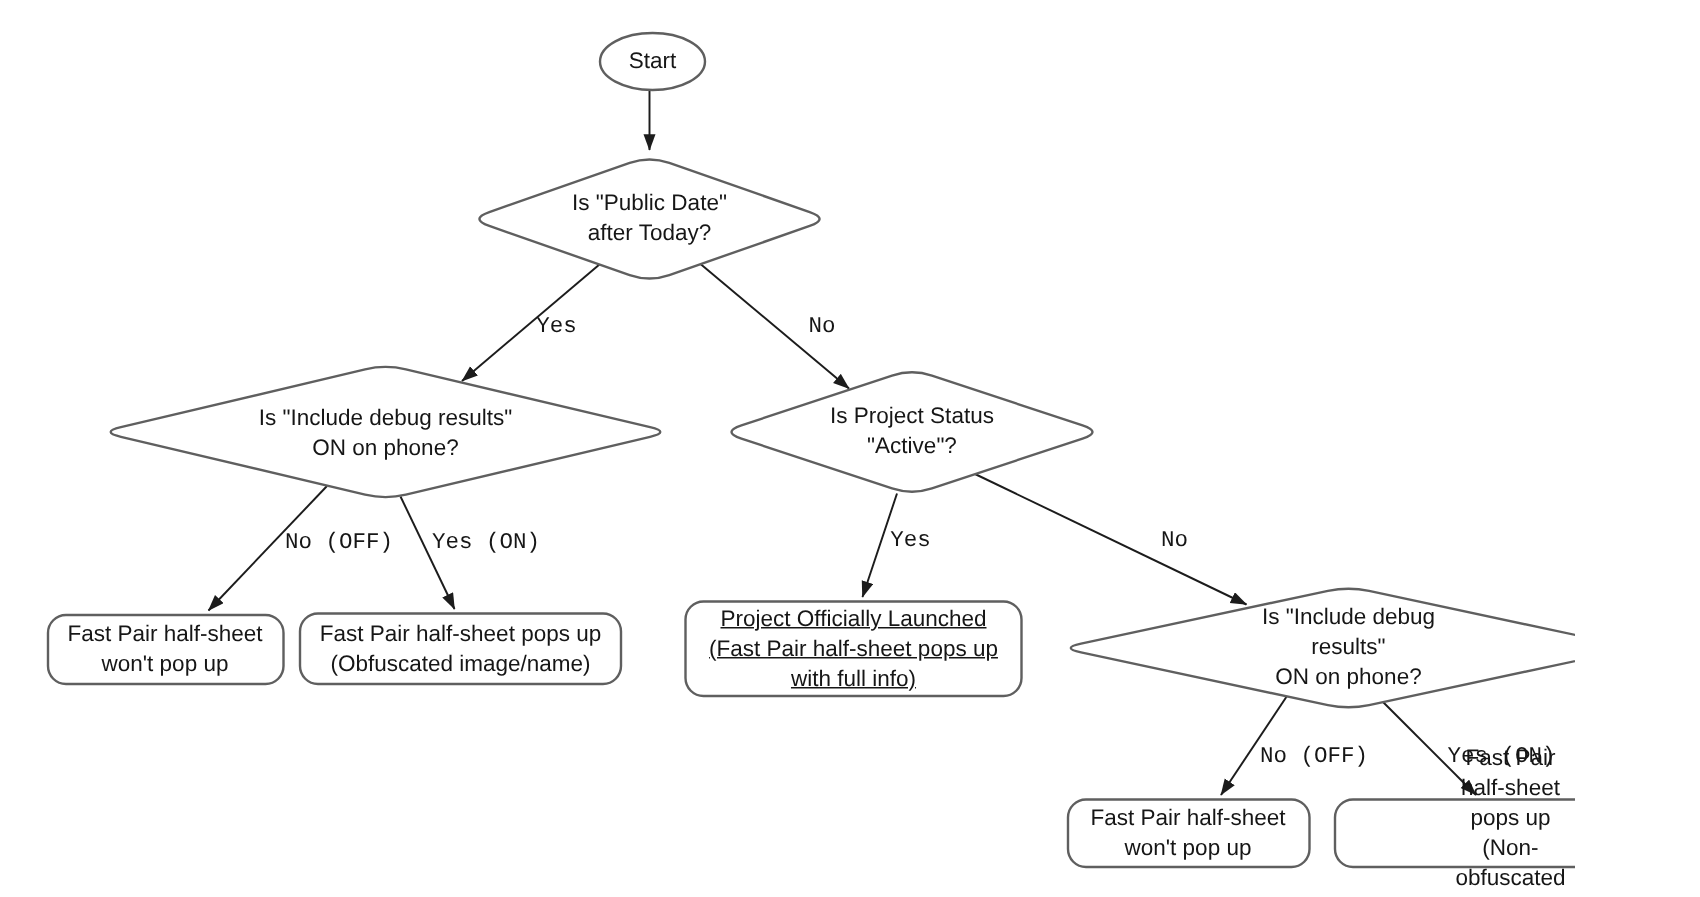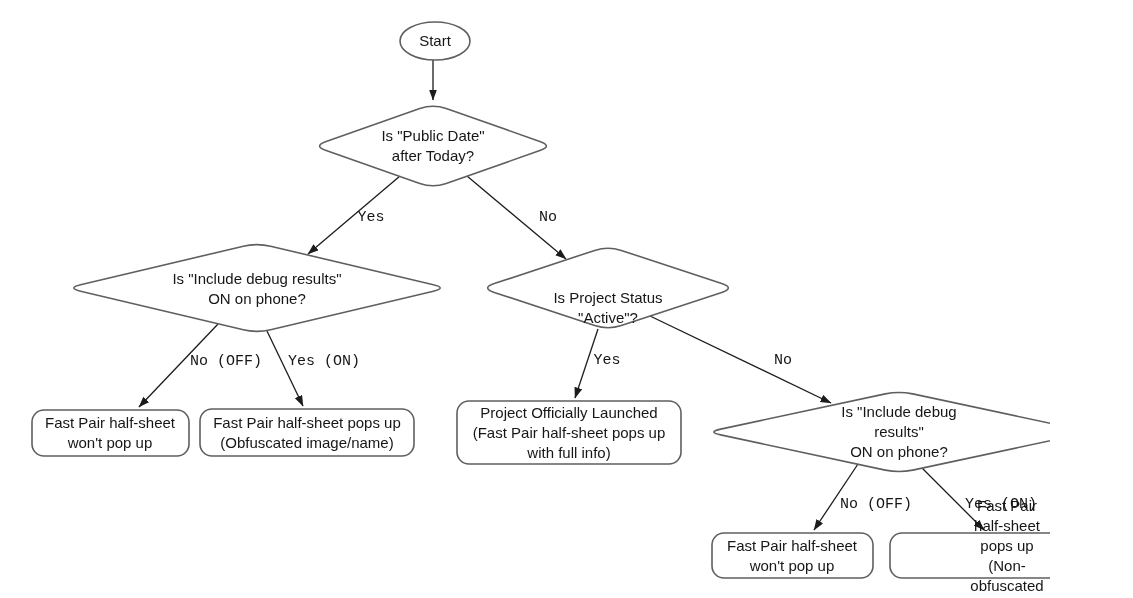--- a/index.html
+++ b/index.html
@@ -67,29 +67,29 @@
     <rect class="shape" x="890" y="533" width="234" height="45" rx="12"></rect>
 
     <rect class="cursor" x="1123" y="550" width="8" height="38"></rect>
   </svg>
 
   <div class="label" style="left:435px;top:41px;">Start</div>
   <div class="label" style="left:433px;top:146px;">Is "Public Date"
 after Today?</div>
   <div class="label" style="left:257px;top:289px;">Is "Include debug results"
 ON on phone?</div>
-  <div class="label" style="left:608px;top:288px;margin-top:20px;">Is Project Status
+  <div class="label" style="left:608px;top:288px;">Is Project Status
 "Active"?</div>
   <div class="label" style="left:899px;top:432px;">Is "Include debug results"
 ON on phone?</div>
   <div class="label" style="left:110px;top:433px;">Fast Pair half-sheet
 won't pop up</div>
   <div class="label" style="left:307px;top:433px;">Fast Pair half-sheet pops up
 (Obfuscated image/name)</div>
-  <div class="label" style="left:569px;top:433px;">Project Officially Launched
+  <div class="label" style="left:569px;top:433px;text-decoration:underline;">Project Officially Launched
 (Fast Pair half-sheet pops up
 with full info)</div>
   <div class="label" style="left:792px;top:556px;">Fast Pair half-sheet
 won't pop up</div>
   <div class="label" style="left:1007px;top:556px;">Fast Pair half-sheet pops up
 (Non-obfuscated image/name)</div>
 
   <div class="label edge-label" style="left:371px;top:218px;">Yes</div>
   <div class="label edge-label" style="left:548px;top:218px;">No</div>
   <div class="label edge-label" style="left:226px;top:362px;">No (OFF)</div>

